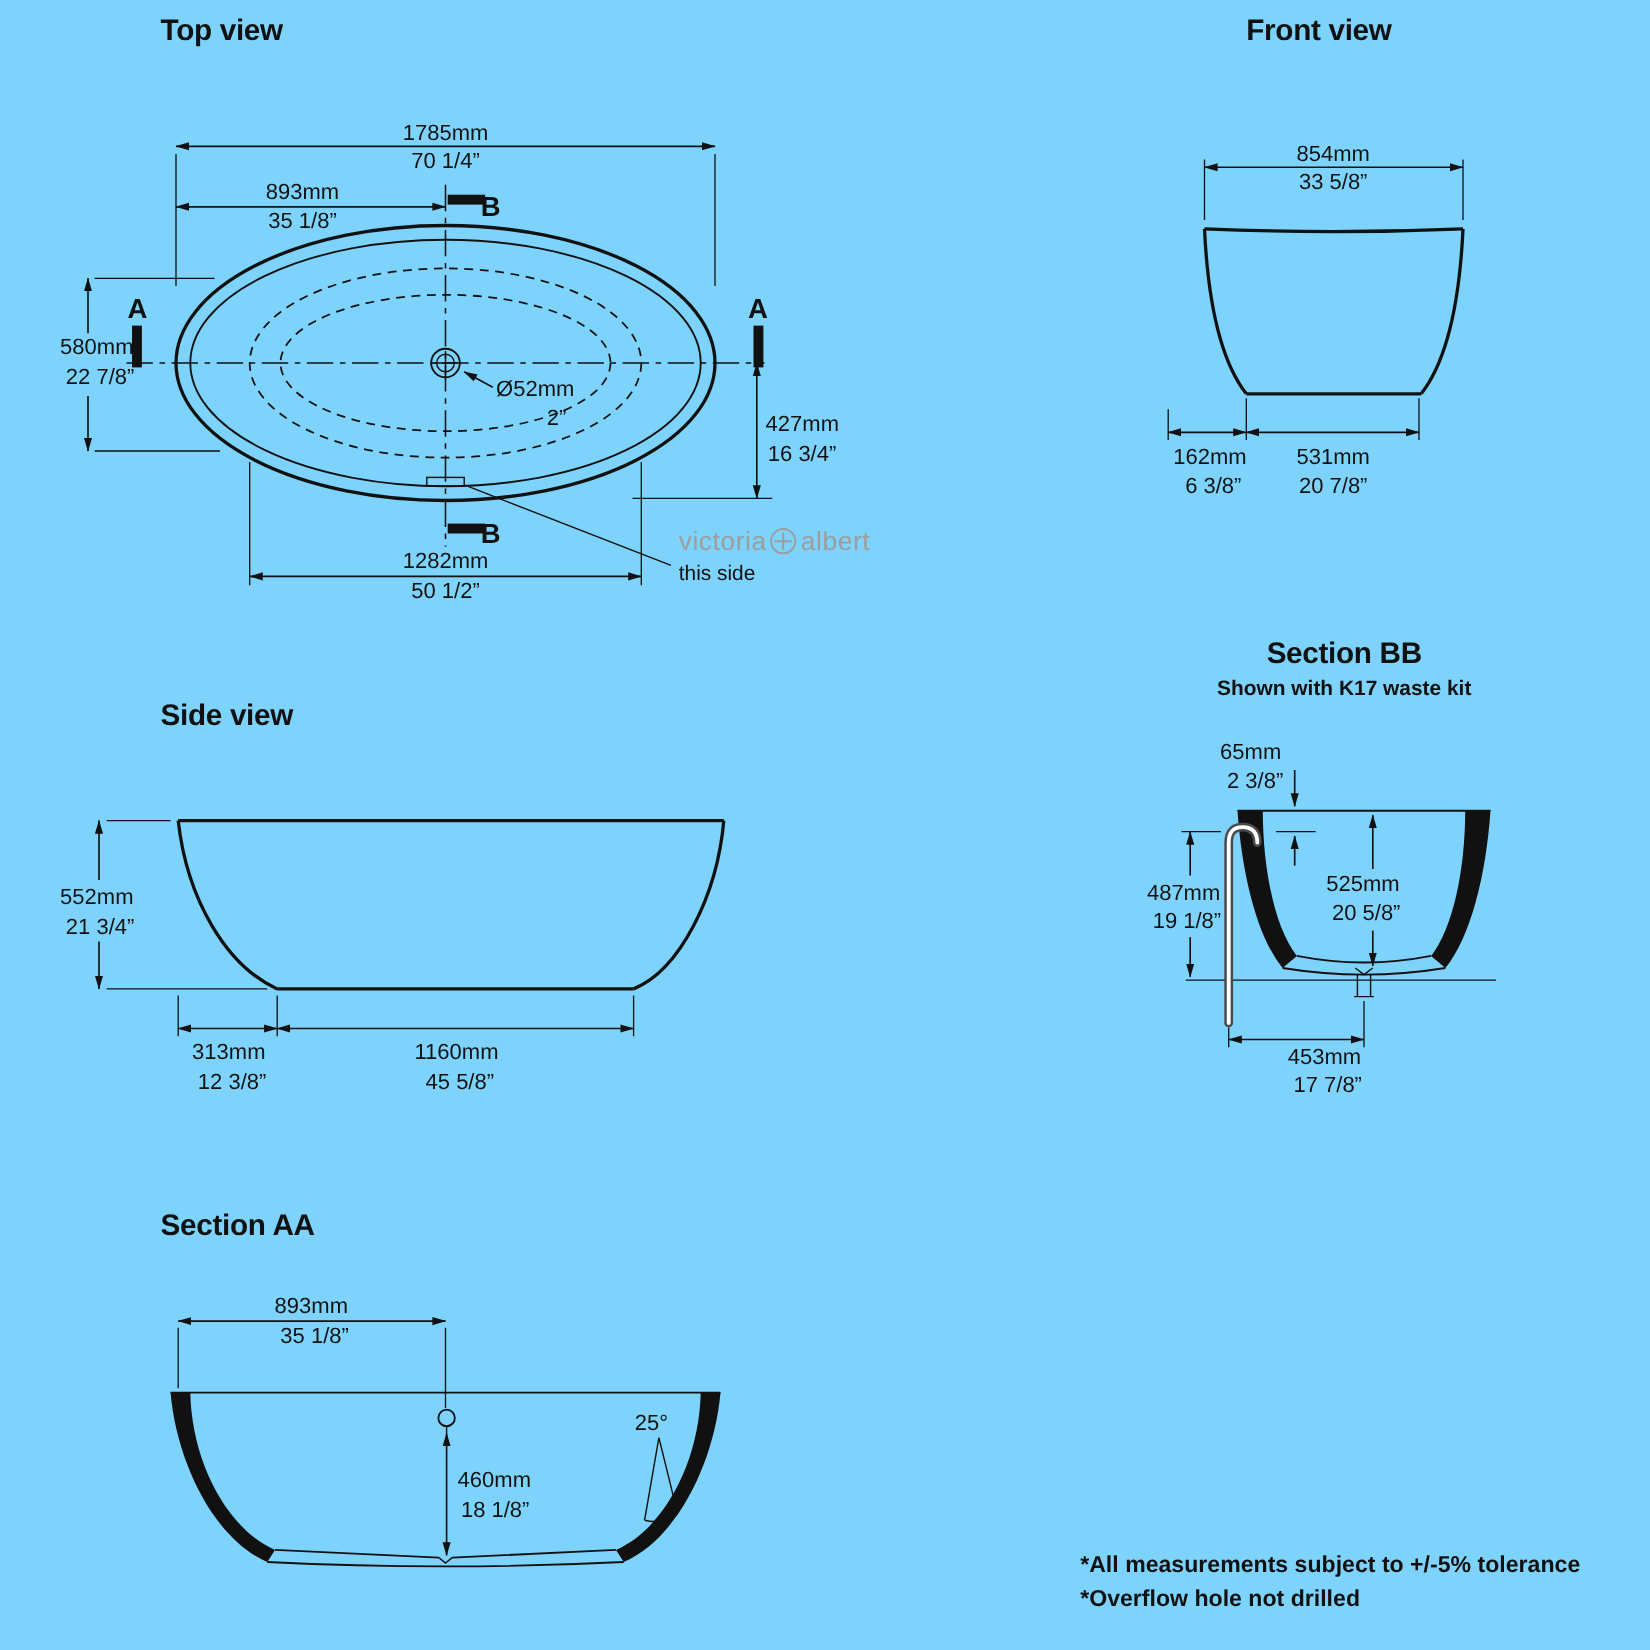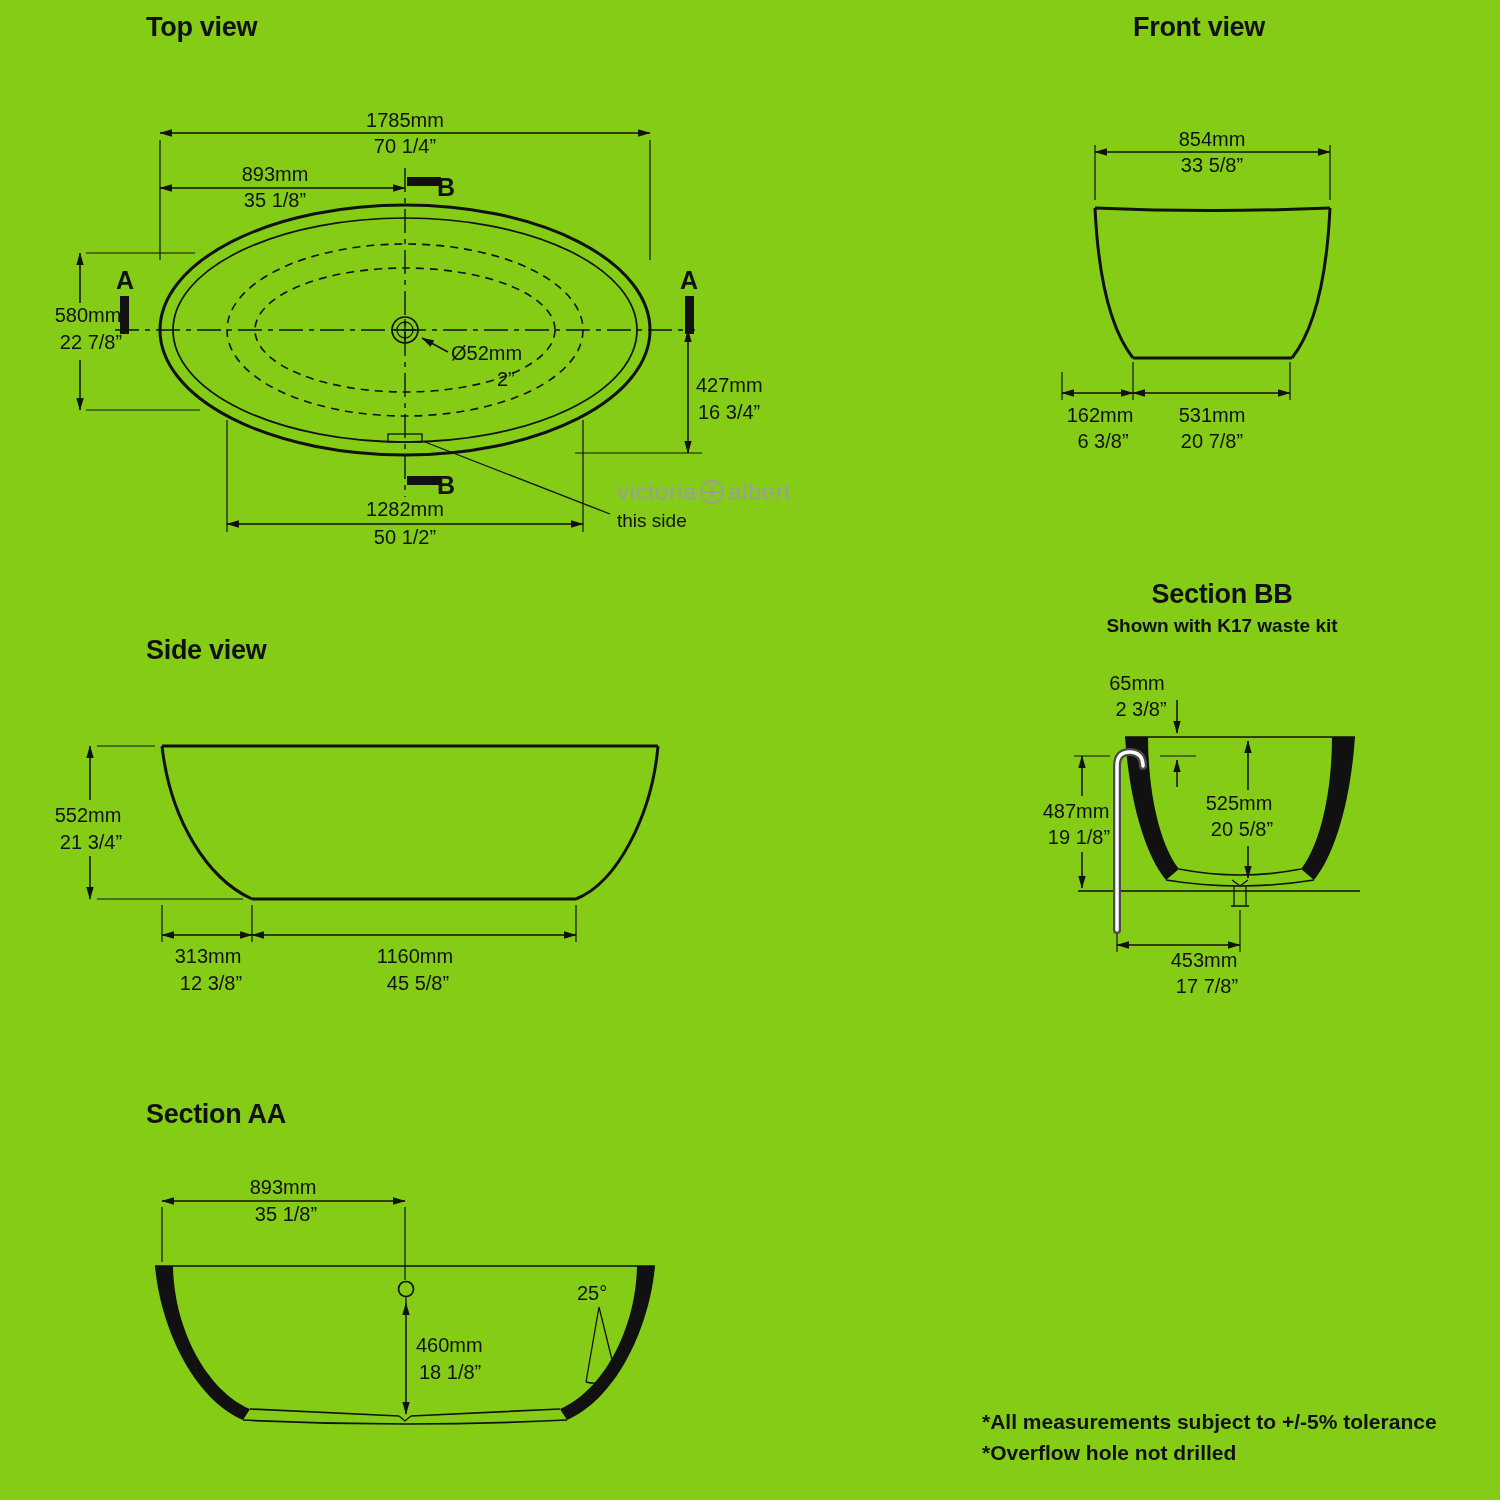--- a/index.html
+++ b/index.html
@@ -1,16 +1,16 @@
 <!DOCTYPE html>
 <html><head>
 <meta charset="utf-8">
 <style>
   html,body{margin:0;padding:0;background:#fff;}
-  #stage{position:relative;width:1500px;height:1500px;background:#84cc16;overflow:hidden;}
+  #stage{position:relative;width:1500px;height:1500px;background:#7dd3fc;overflow:hidden;}
   svg{display:block;}
   svg text{font-family:"Liberation Sans",sans-serif;fill:#111;}
   .dim-t{font-size:20px;text-anchor:middle;}
   .start{text-anchor:start;}
   .title{font-size:27px;font-weight:bold;text-anchor:start;letter-spacing:-0.3px;}
   .title-mid{font-size:27px;font-weight:bold;text-anchor:middle;letter-spacing:-0.3px;}
   .sub{font-size:19px;font-weight:bold;text-anchor:middle;}
   .ab{font-size:25px;font-weight:bold;text-anchor:middle;}
   .brand{font-size:24px;fill:#9d9d9d;text-anchor:start;letter-spacing:0.5px;}
   .thisside{font-size:19px;text-anchor:start;}

